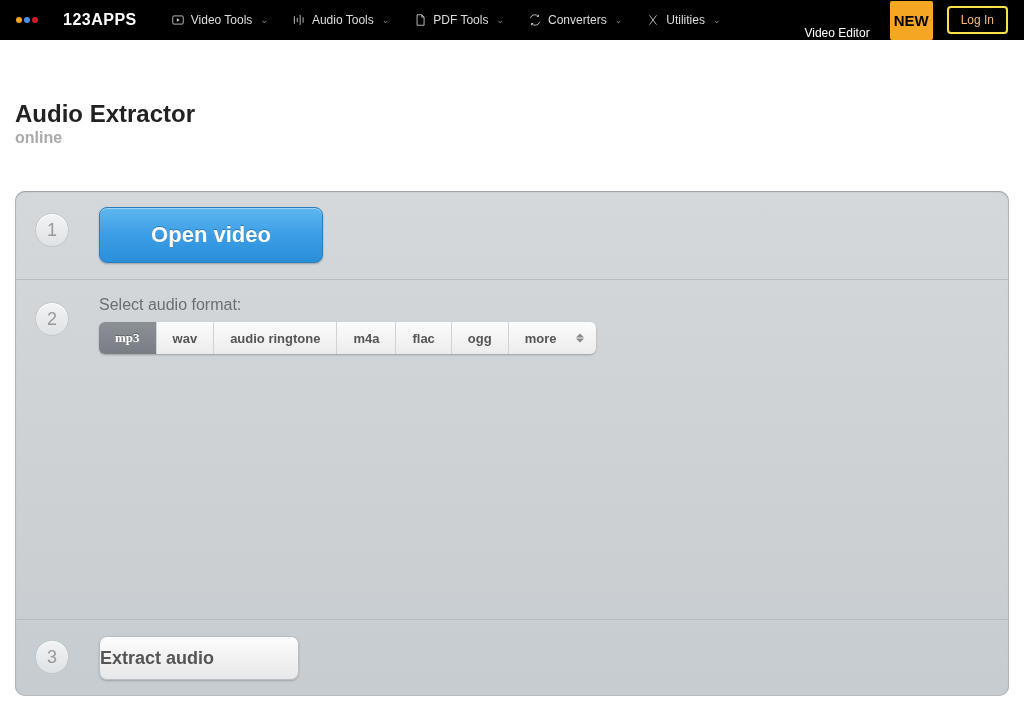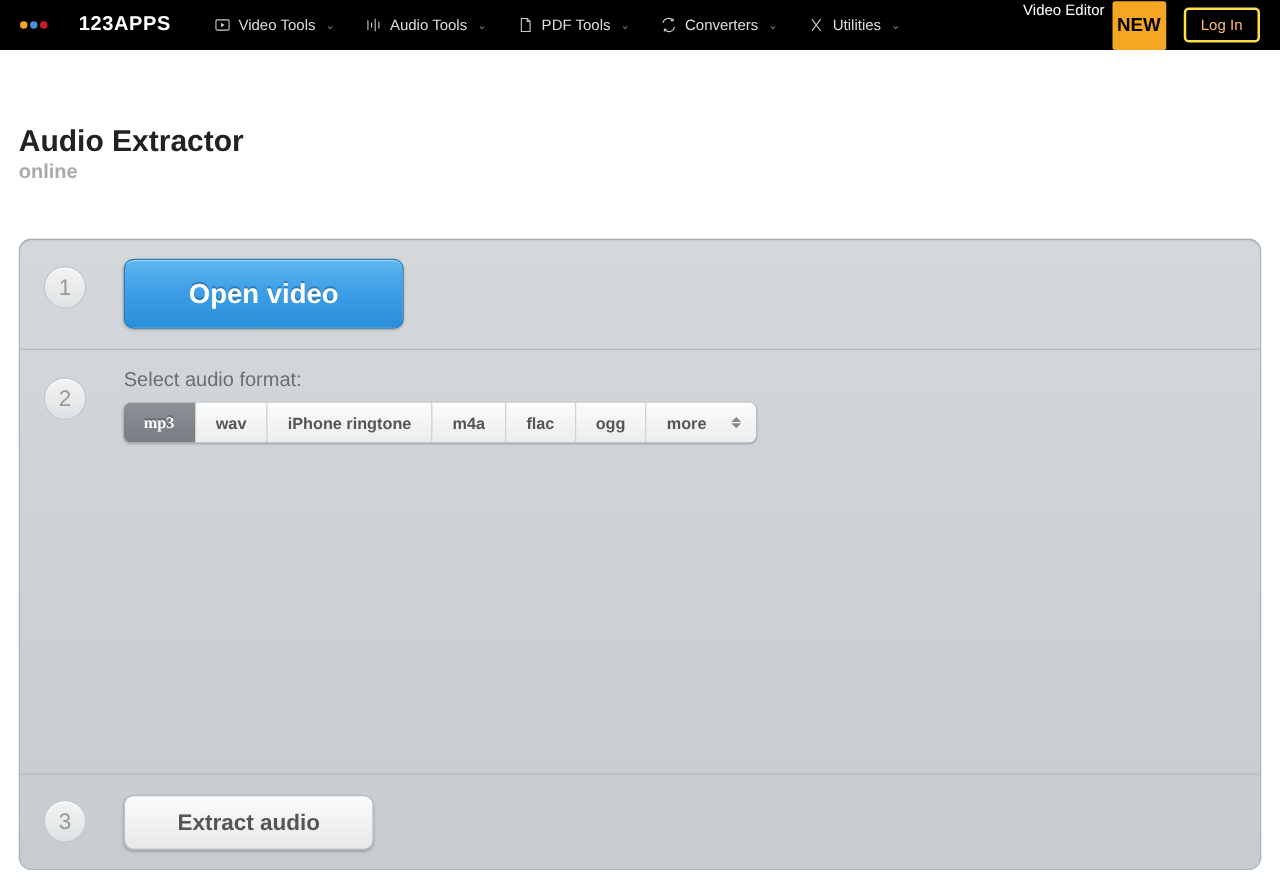--- a/index.html
+++ b/index.html
@@ -13,21 +13,21 @@
   .ld1 { background: #f5a623; }
   .ld2 { background: #4a90e2; }
   .ld3 { background: #cf1b25; }
   .logo-text { color: #fff; font-weight: 800; font-size: 16px; letter-spacing: 0.5px; margin-left: 21px; }
 
   .nav-item { display: flex; align-items: center; gap: 6px; color: #ddd; font-size: 12px; padding: 4px 12px; cursor: pointer; height: 40px; }
   .nav-item svg { width: 14px; height: 14px; fill: none; stroke: #ccc; stroke-width: 1.5; }
   .nav-chev { font-size: 9px; color: #888; margin-left: 2px; }
 
   .nav-spacer { flex: 1; }
-  .video-editor { color: #fff; font-size: 12px; display: flex; align-items: flex-start; gap: 6px; margin-right: 14px; cursor: pointer; }
+  .video-editor { color: #fff; font-size: 12px; display: flex; align-items: flex-end; gap: 20px; margin-right: 14px; cursor: pointer; }
   .badge-new { background: #f5a623; color: #000; font-size: 15px; font-weight: 700; padding: 11px 4px; border-radius: 2px; }
   .login-btn { color: #fdba74; font-size: 12px; border: 2px solid #fde047; border-radius: 4px; padding: 5px 12px; cursor: pointer; }
 
   
   .page-head { padding: 60px 0 0 15px; }
   .page-title { color: #222; font-size: 24px; font-weight: 700; }
   .page-sub { color: #aaa; font-size: 16px; margin-top: 1px; font-weight: bold; }
 
   
   .panel-wrap { padding: 44px 15px 0 15px; }
@@ -46,21 +46,21 @@
   .seg { display: inline-flex; border-radius: 6px; overflow: hidden; box-shadow: 0 1px 2px rgba(0,0,0,0.25); }
   .seg-btn { background: linear-gradient(180deg,#fcfcfc,#ececec); border: none; border-right: 1px solid #cfd3d7; padding: 8px 16px; font-size: 13px; color: #555; cursor: pointer; font-weight: 600; }
   .seg-btn.active { background: linear-gradient(180deg,#8b9196,#777d82); color: #fff; text-shadow: 0 -1px 0 rgba(0,0,0,0.3); font-family: Liberation Serif, serif; }
   .seg-btn.more { padding-right: 40px; position: relative; border-right: none; }
   .seg-btn.more .updown { position: absolute; right: 12px; top: 50%; transform: translateY(-50%); display: flex; flex-direction: column; gap: 1px; }
   .updown span { width:0; height:0; border-left:4px solid transparent; border-right:4px solid transparent; }
   .updown .up { border-bottom:4px solid #888; }
   .updown .dn { border-top:4px solid #888; }
 
   .step-3 .step-num { margin-top: 4px; }
-  .btn-extract { display: inline-flex; align-items: center; justify-content: center; width: 200px; height: 44px; background: linear-gradient(180deg,#fcfcfc,#e7e8e9); border: 1px solid #b9bec2; border-radius: 8px; color: #555; font-size: 18px; font-weight: 700; box-shadow: inset 0 1px 0 #fff, 0 1px 2px rgba(0,0,0,0.2); cursor: pointer; }
+  .btn-extract { display: inline-flex; align-items: center; justify-content: flex-start; width: 200px; height: 44px; background: linear-gradient(180deg,#fcfcfc,#e7e8e9); border: 1px solid #b9bec2; border-radius: 8px; color: #555; font-size: 18px; font-weight: 700; box-shadow: inset 0 1px 0 #fff, 0 1px 2px rgba(0,0,0,0.2); cursor: pointer; }
 
 </style>
 </head>
 <body>
 
 <div class="topnav">
   <div class="logo">
     <div class="logo-dots">
       <span class="logo-dot ld1"></span>
       <span class="logo-dot ld2"></span>
@@ -136,21 +136,21 @@
       </div>
     </div>
 
     <div class="step step-2">
       <div class="step-num">2</div>
       <div class="step-body">
         <div class="format-label">Select audio format:</div>
         <div class="seg">
           <button class="seg-btn active"><span>mp3</span></button>
           <button class="seg-btn"><span>wav</span></button>
-          <button class="seg-btn"><span>iPhone ringtone</span></button>
+          <button class="seg-btn"><span>audio ringtone</span></button>
           <button class="seg-btn"><span>m4a</span></button>
           <button class="seg-btn"><span>flac</span></button>
           <button class="seg-btn"><span>ogg</span></button>
           <button class="seg-btn more">
             <span>more</span>
             <span class="updown">
                 <span class="up"></span>
                 <span class="dn"></span>
               </span>
           </button>

